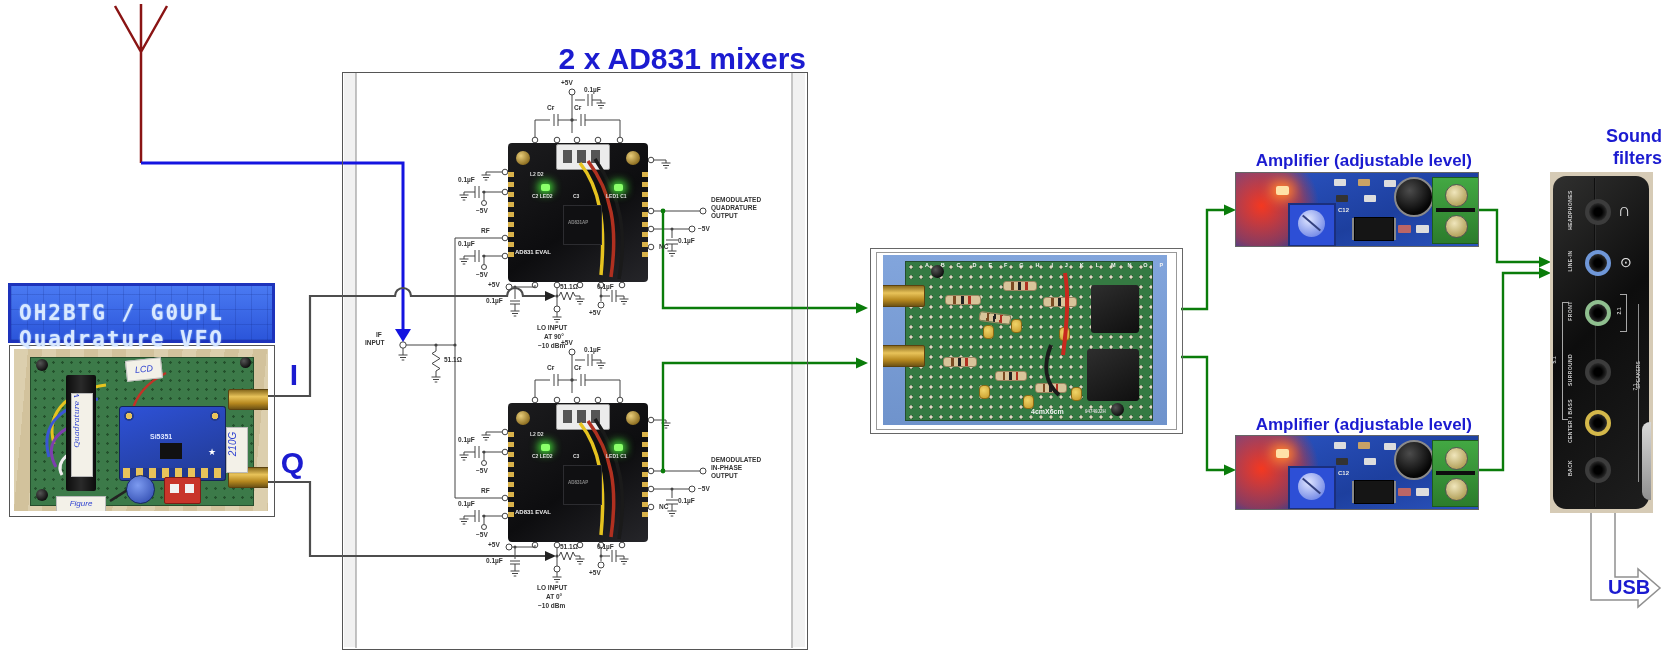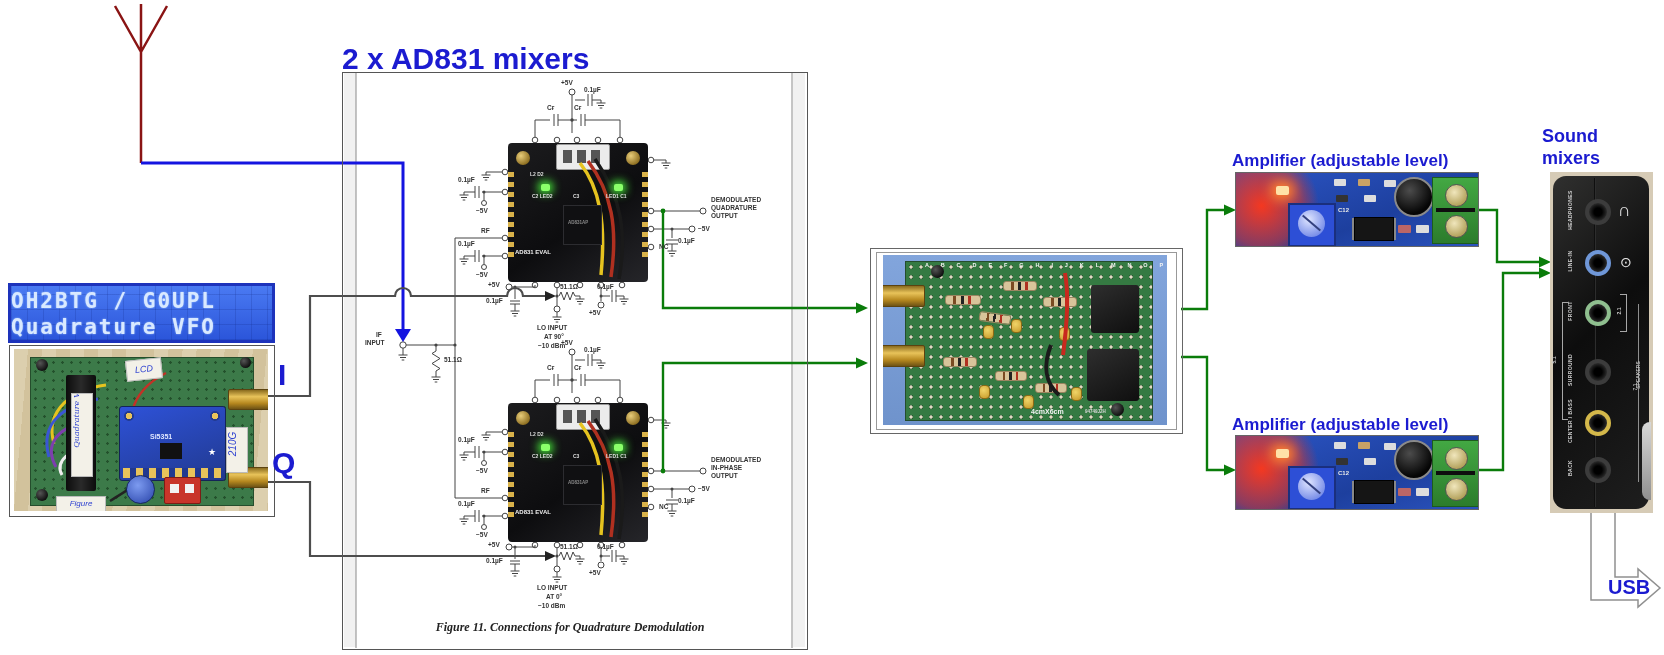--- a/index.html
+++ b/index.html
@@ -1,28 +1,28 @@
 <!DOCTYPE html>
 <html><head>
 <meta charset="utf-8">
 <style>
   html,body{margin:0;padding:0;background:#fff;font-family:"Liberation Sans",sans-serif;}
   #stage{position:relative;width:1664px;height:655px;background:#fff;overflow:hidden;}
   .abs{position:absolute;}
-  .ttl{position:absolute;color:#1b1bd0;font-weight:600;text-align:left;white-space:nowrap;}
+  .ttl{position:absolute;color:#1b1bd0;font-weight:600;text-align:right;white-space:nowrap;}
   .sch{position:absolute;font:bold 6.5px "Liberation Sans",sans-serif;color:#333;white-space:nowrap;letter-spacing:0;}
   .silk{position:absolute;color:#ddd;font:bold 5px "Liberation Sans",sans-serif;white-space:nowrap;}
   .box{position:absolute;border:1px solid #555;background:transparent;}
   svg{display:block;}
   
   #lcd{position:absolute;left:8px;top:283px;width:267px;height:60px;background:
       repeating-linear-gradient(90deg,rgba(10,30,120,.18) 0 1px,transparent 1px 16px),
       repeating-linear-gradient(0deg,rgba(10,30,120,.18) 0 1px,transparent 1px 15px),
       linear-gradient(180deg,#4a7af2,#2b55da);border:3px solid #1d33bb;box-sizing:border-box;}
-  .lcdline{position:absolute;left:0;width:248px;color:#d9e9ff;font:bold 21px "DejaVu Sans Mono",monospace;letter-spacing:2px;text-shadow:0 0 2px #9fc3ff;white-space:nowrap;}
+  .lcdline{position:absolute;left:8px;width:248px;color:#d9e9ff;font:bold 21px "DejaVu Sans Mono",monospace;letter-spacing:2px;text-shadow:0 0 2px #9fc3ff;white-space:nowrap;margin-top:12px;}
   
   .photo{position:absolute;overflow:hidden;}
   #vfoPhoto{background:repeating-linear-gradient(95deg,#dccfae 0 14px,#d2c29c 14px 28px);}
   .pcb-green{position:absolute;background:#3c7a49;background-image:radial-gradient(circle,#23512c 1px,transparent 1.5px);background-size:9px 9px;border:1px solid #254d2c;}
   .sma{position:absolute;background:linear-gradient(180deg,#8a6b1e,#e8c35a 35%,#b6881f 70%,#6e5315);border:1px solid #5c4310;border-radius:2px;}
   .screw{position:absolute;border-radius:50%;background:radial-gradient(circle at 35% 35%,#555,#111 70%);}
   .label-slip{position:absolute;background:#f3f1e8;border:1px solid #bbb;color:#2b3fd0;font-style:italic;text-align:center;overflow:hidden;}
   .mxboard{position:absolute;width:140px;height:139px;background:linear-gradient(145deg,#1c1c1e,#0d0d0f 55%,#26262a);border-radius:4px;overflow:hidden;}
   .pad-col{position:absolute;width:6px;background:repeating-linear-gradient(0deg,#d9b24a 0 5px,transparent 5px 10px);}
   .led{position:absolute;width:9px;height:7px;background:#8aff6a;border-radius:2px;box-shadow:0 0 8px 3px #46e63a;}
@@ -166,21 +166,21 @@
 
   <div class="box" style="left:342px;top:72px;width:464px;height:576px;"></div>
   <div class="box" style="left:870px;top:248px;width:311px;height:184px;border-color:#666;"></div>
   <div class="box" style="left:876px;top:252px;width:299px;height:176px;border-color:#999;"></div>
   <div class="box" style="left:9px;top:345px;width:264px;height:170px;"></div>
 
   <div class="ttl" style="left:342px;top:42px;width:464px;font-size:30px;">2 x AD831 mixers</div>
   <div class="ttl" style="left:1232px;top:151px;width:240px;font-size:17px;">Amplifier (adjustable level)</div>
   <div class="ttl" style="left:1232px;top:415px;width:240px;font-size:17px;">Amplifier (adjustable level)</div>
   <div class="ttl" style="left:1542px;top:126px;width:120px;font-size:18px;">Sound</div>
-  <div class="ttl" style="left:1542px;top:148px;width:120px;font-size:18px;">mixers</div>
+  <div class="ttl" style="left:1542px;top:148px;width:120px;font-size:18px;">filters</div>
   <div class="ttl" style="left:1608px;top:576px;width:40px;font-size:20px;text-align:left;">USB</div>
   <div class="ttl" style="left:278px;top:358px;width:20px;font-size:30px;font-weight:600;">I</div>
   <div class="ttl" style="left:272px;top:446px;width:32px;font-size:30px;font-weight:600;">Q</div>
 
   <div id="lcd">
     <div class="lcdline" style="top:3px;">OH2BTG / G0UPL</div>
     <div class="lcdline" style="top:29px;">Quadrature VFO</div>
   </div>
 
   <div class="photo" id="vfoPhoto" style="left:14px;top:349px;width:254px;height:162px;">
@@ -322,21 +322,20 @@
   <div class="sch" style="left:659px;top:503px;">NC</div>
   <div class="sch" style="left:488px;top:541px;">+5V</div>
   <div class="sch" style="left:486px;top:557px;">0.1µF</div>
   <div class="sch" style="left:560px;top:543px;">51.1Ω</div>
   <div class="sch" style="left:597px;top:543px;">0.1µF</div>
   <div class="sch" style="left:589px;top:569px;">+5V</div>
   <div class="sch" style="left:537px;top:584px;">LO INPUT</div>
   <div class="sch" style="left:546px;top:593px;">AT 0°</div>
   <div class="sch" style="left:538px;top:602px;">−10 dBm</div>
 
-  <div class="abs" style="left:410px;top:620px;width:320px;text-align:center;font:italic 600 12px 'Liberation Serif',serif;color:#222;">Figure 11.  Connections for Quadrature Demodulation</div>
 
   <div class="photo" style="left:883px;top:255px;width:284px;height:170px;background:linear-gradient(180deg,#82a5dc,#6f93cc);">
     <div class="pcb-green" style="left:22px;top:6px;width:246px;height:158px;background:#357a42;background-image:radial-gradient(circle,#e2dcc4 1.4px,#17381f 1.9px,transparent 2.3px);background-size:10px 10px;"></div>
     <div class="abs" style="left:42px;top:7px;width:220px;color:#f4f4f4;font:bold 5.5px 'Liberation Sans',sans-serif;letter-spacing:5.2px;white-space:nowrap;">A B C D E F G H I J K L M N O P Q R S T</div>
     <div class="sma" style="left:-4px;top:30px;width:44px;height:20px;"></div>
     <div class="sma" style="left:-4px;top:90px;width:44px;height:20px;"></div>
     <div class="res" style="left:62px;top:40px;width:34px;"></div>
     <div class="res" style="left:120px;top:26px;width:32px;"></div>
     <div class="res" style="left:160px;top:42px;width:32px;"></div>
     <div class="res" style="left:96px;top:58px;width:30px;transform:rotate(8deg);"></div>

